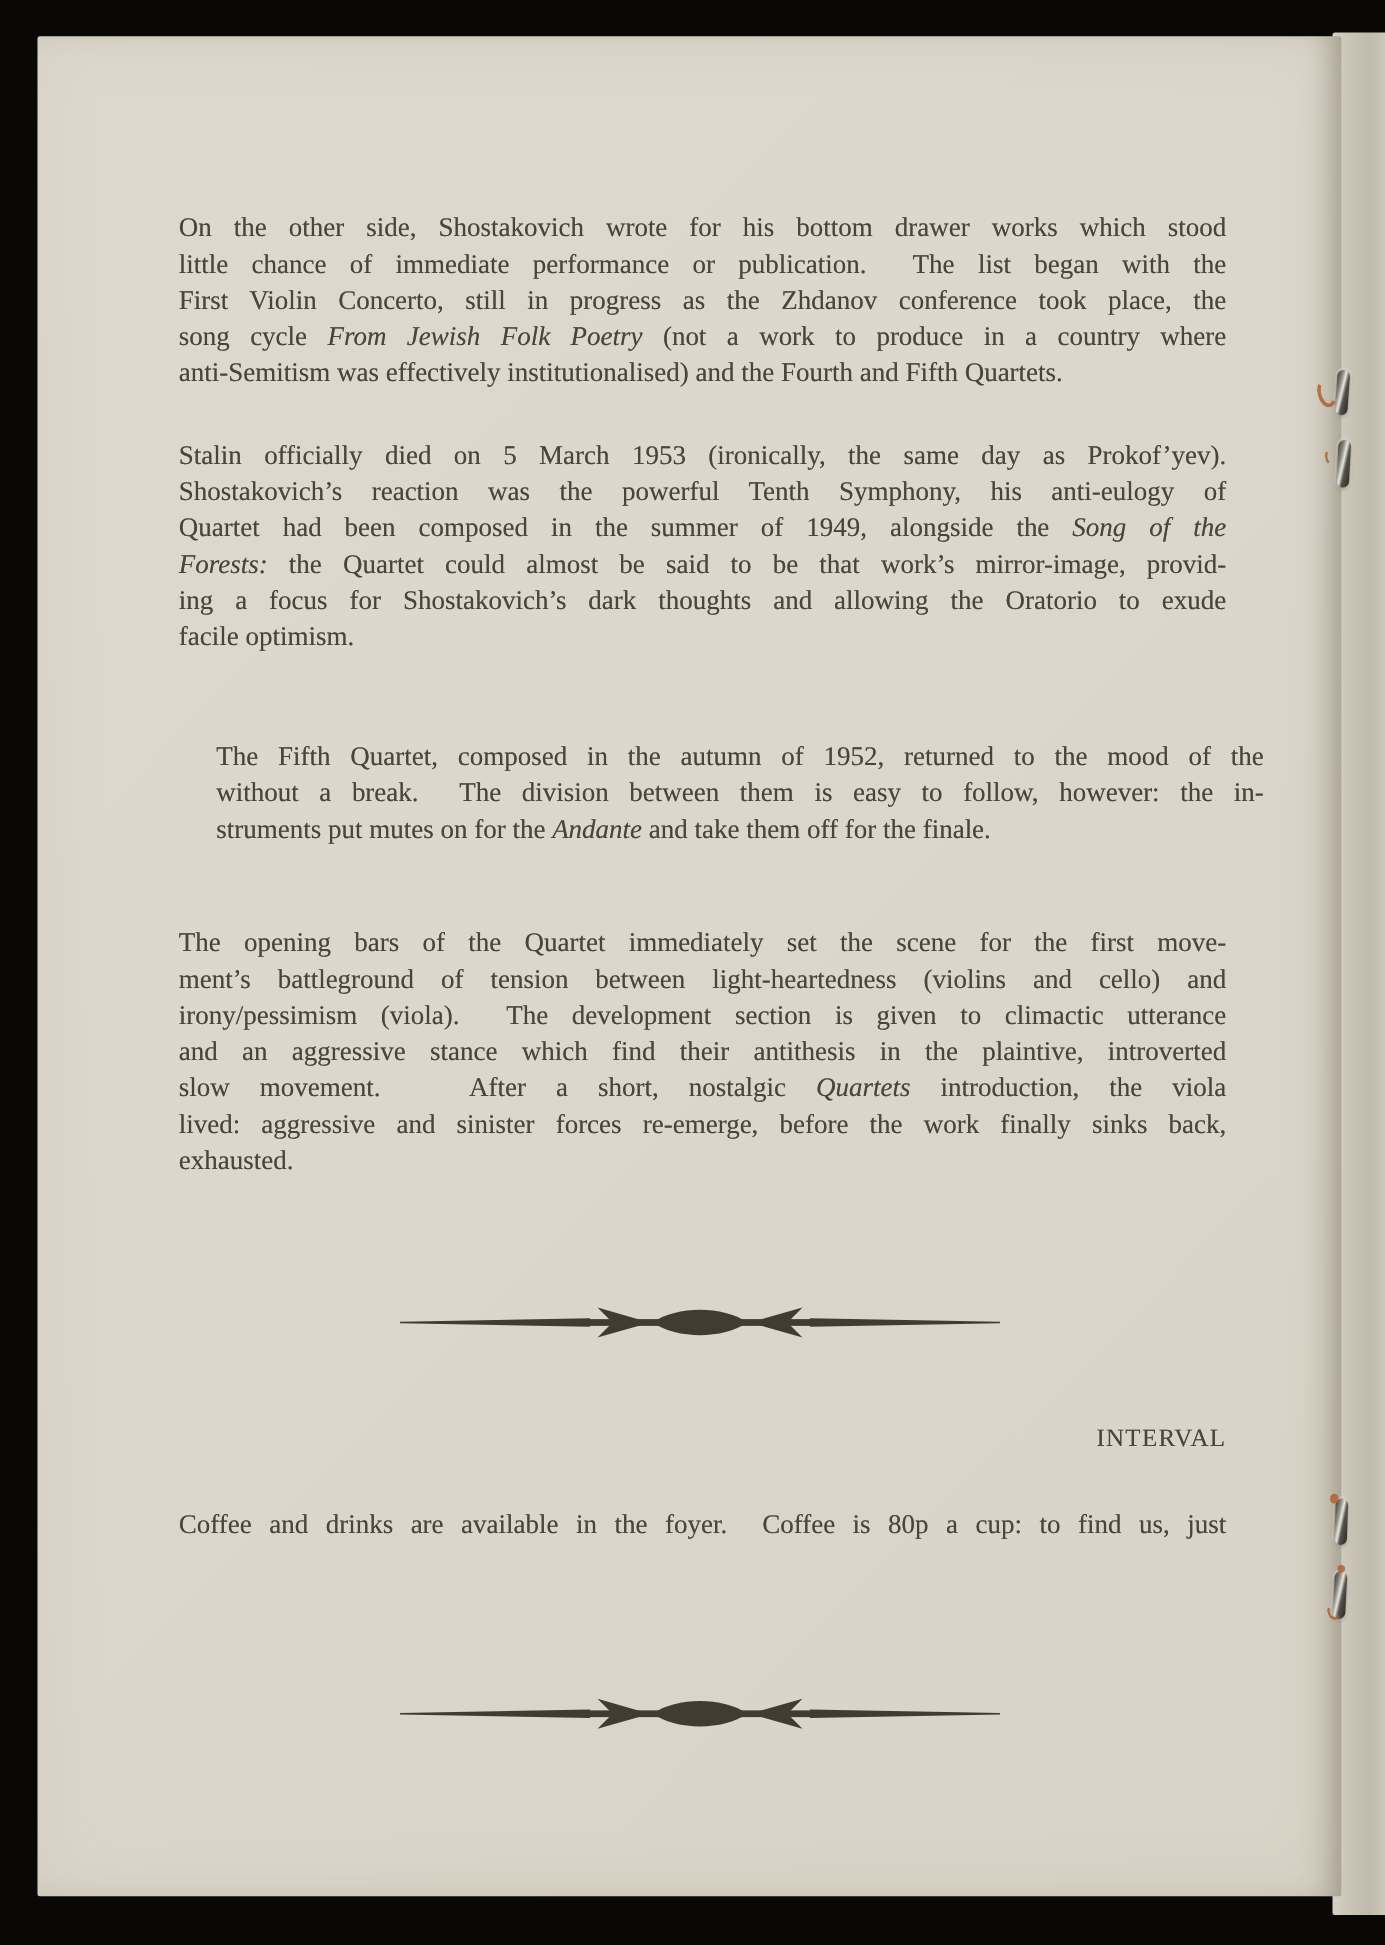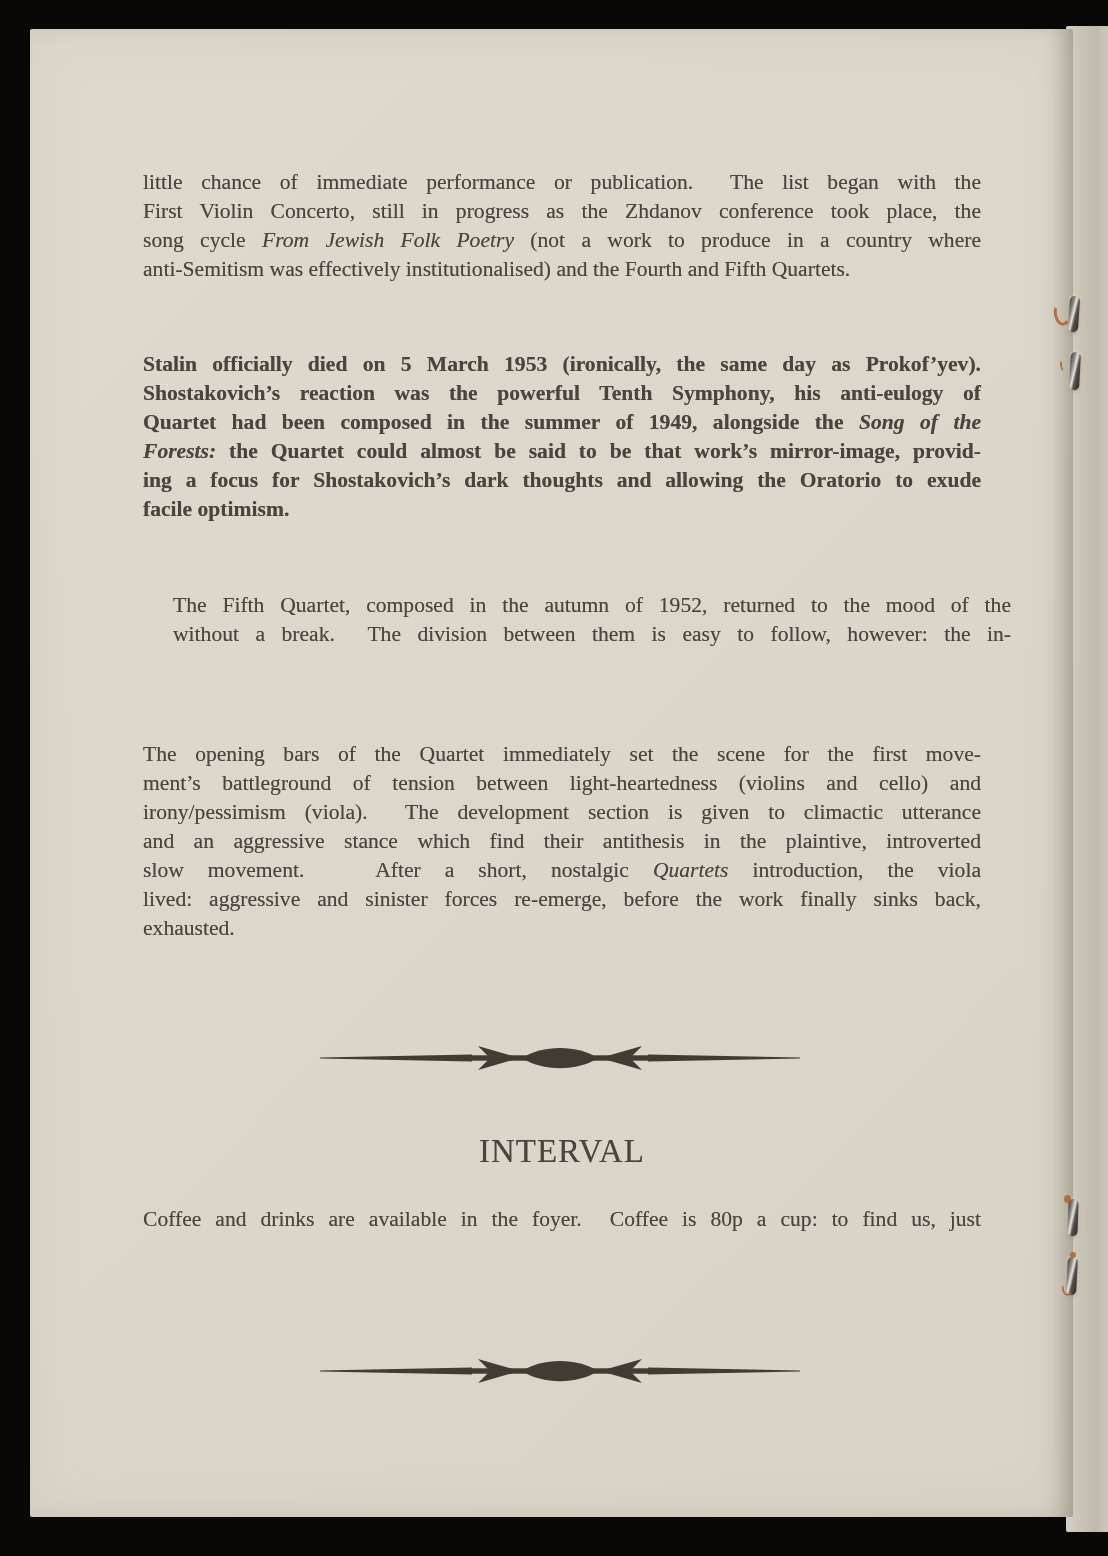--- a/index.html
+++ b/index.html
@@ -36,25 +36,25 @@
     position:absolute;left:113px;width:838px;
     font-size:21.6px;color:var(--ink);
     text-shadow:0 0 .5px rgba(75,68,60,.55);
   }
   .para .line{
     height:29px;line-height:29px;
     text-align:justify;text-align-last:justify;
     white-space:nowrap;
   }
   .para .line.last{text-align-last:left;}
-  .p0{top:139px;} .p1{top:321px;font-weight:bold;} .p2{top:562px;margin-left:30px;} .p3{top:711px;}
+  .p0{top:139px;} .p1{top:321px;} .p2{top:562px;margin-left:30px;} .p3{top:711px;}
   .interval{
     position:absolute;left:113px;width:838px;top:1100px;height:44px;
-    line-height:44px;text-align:center;
-    font-size:33px;letter-spacing:1px;color:var(--ink);
+    line-height:44px;text-align:right;
+    font-size:20px;letter-spacing:1px;color:var(--ink);
     text-shadow:0 0 .5px rgba(75,68,60,.55);
   }
   .note{top:1176px;}
   .divider{
     position:absolute;left:290px;width:480px;height:40px;
     color:var(--divider-ink);
   }
   .divider1{top:1009px;} .divider2{top:1322px;}
   .divider svg{display:block;width:480px;height:40px;}
   
@@ -80,38 +80,40 @@
 </head>
 <body>
 
 <div class="scan">
 
   <div class="spine"></div>
 
   <div class="page">
 
     <div class="para p0">
+        <div class="line"><span>On the other side, Shostakovich wrote for his bottom drawer works which stood</span></div>
         <div class="line"><span>little chance of immediate performance or publication.&nbsp; The list began with the</span></div>
         <div class="line"><span>First Violin Concerto, still in progress as the Zhdanov conference took place, the</span></div>
         <div class="line"><span>song cycle </span><i>From Jewish Folk Poetry</i><span> (not a work to produce in a country where</span></div>
         <div class="line last"><span>anti-Semitism was effectively institutionalised) and the Fourth and Fifth Quartets.</span></div>
       </div>
 
     <div class="para p1">
         <div class="line"><span>Stalin officially died on 5 March 1953 (ironically, the same day as Prokof’yev).</span></div>
         <div class="line"><span>Shostakovich’s reaction was the powerful Tenth Symphony, his anti-eulogy of</span></div>
         <div class="line"><span>Quartet had been composed in the summer of 1949, alongside the </span><i>Song of the</i></div>
         <div class="line"><i>Forests:</i><span> the Quartet could almost be said to be that work’s mirror-image, provid-</span></div>
         <div class="line"><span>ing a focus for Shostakovich’s dark thoughts and allowing the Oratorio to exude</span></div>
         <div class="line last"><span>facile optimism.</span></div>
       </div>
 
     <div class="para p2">
         <div class="line"><span>The Fifth Quartet, composed in the autumn of 1952, returned to the mood of the</span></div>
         <div class="line"><span>without a break.&nbsp; The division between them is easy to follow, however: the in-</span></div>
+        <div class="line last"><span>struments put mutes on for the </span><i>Andante</i><span> and take them off for the finale.</span></div>
       </div>
 
     <div class="para p3">
         <div class="line"><span>The opening bars of the Quartet immediately set the scene for the first move-</span></div>
         <div class="line"><span>ment’s battleground of tension between light-heartedness (violins and cello) and</span></div>
         <div class="line"><span>irony/pessimism (viola).&nbsp; The development section is given to climactic utterance</span></div>
         <div class="line"><span>and an aggressive stance which find their antithesis in the plaintive, introverted</span></div>
         <div class="line"><span>slow movement.&nbsp;&nbsp; After a short, nostalgic </span><i>Quartets</i><span> introduction, the viola</span></div>
         <div class="line"><span>lived: aggressive and sinister forces re-emerge, before the work finally sinks back,</span></div>
         <div class="line last"><span>exhausted.</span></div>

